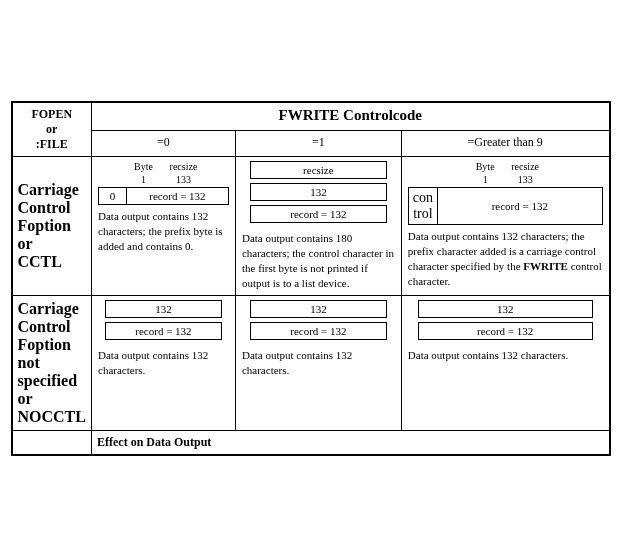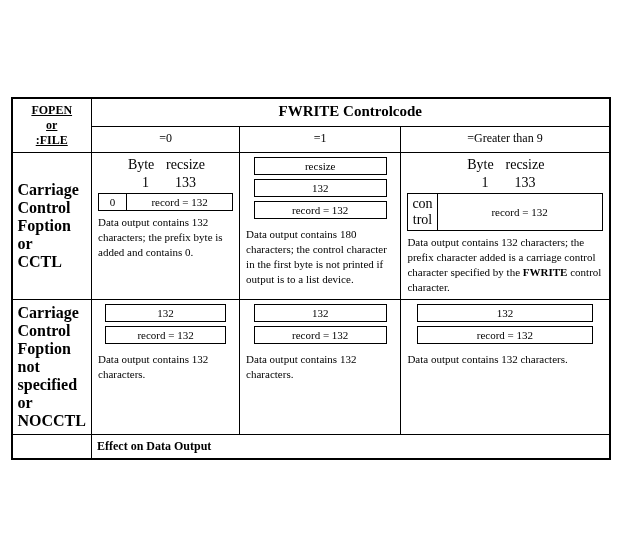--- a/index.html
+++ b/index.html
@@ -26,21 +26,20 @@
       border: 1px solid #000;
       padding: 4px 5px;
       vertical-align: top;
     }
     .fopen-cell {
       font-weight: bold;
       text-align: center;
       vertical-align: middle;
       width: 80px;
       font-size: 12px;
-      text-decoration: underline;
     }
     .col-header {
       text-align: center;
       font-size: 12px;
       border: 1px solid #000;
       padding: 4px;
     }
     .section-label {
       font-weight: bold;
       text-align: left;
@@ -51,21 +50,21 @@
     }
     .content-cell {
       text-align: center;
       vertical-align: top;
       padding: 4px 6px;
     }
     .byte-row {
       display: flex;
       justify-content: center;
       gap: 10px;
-      font-size: 14px;
+      font-size: 10px;
       margin-bottom: 2px;
     }
     .byte-row span {
       display: inline-block;
       min-width: 30px;
       text-align: center;
     }
     .box-row {
       display: flex;
       align-items: center;

